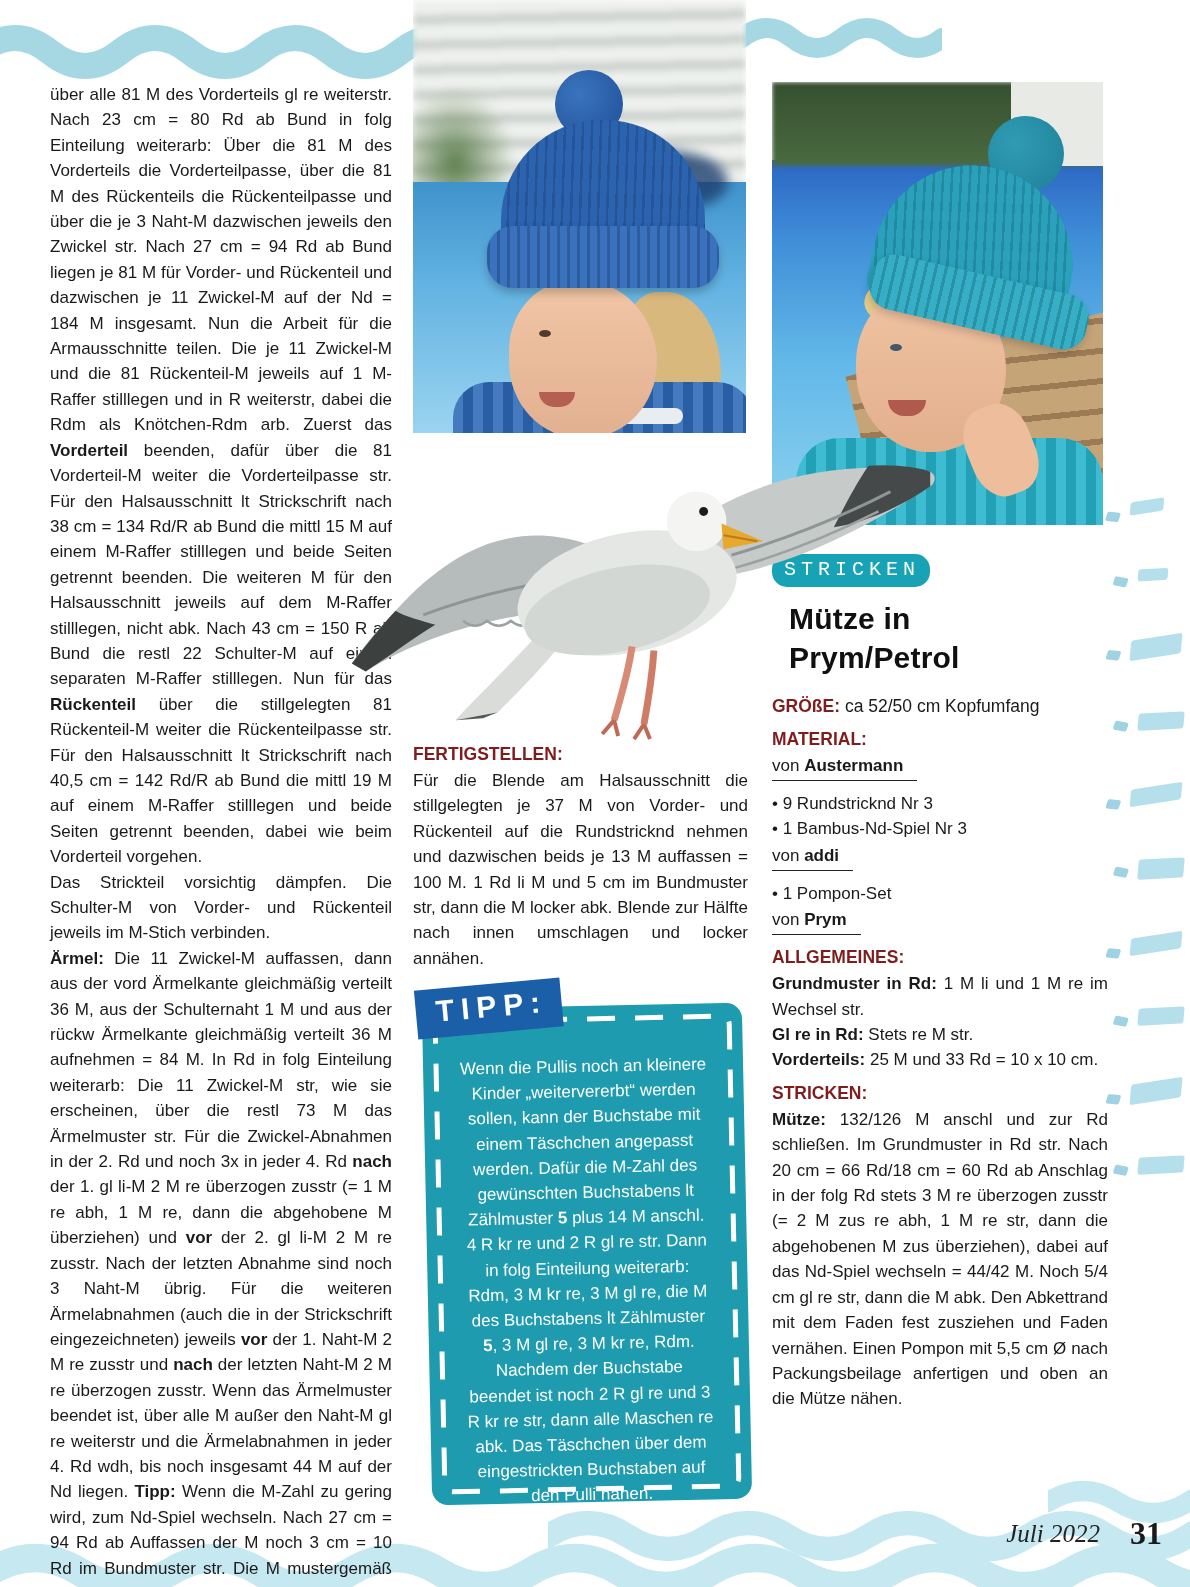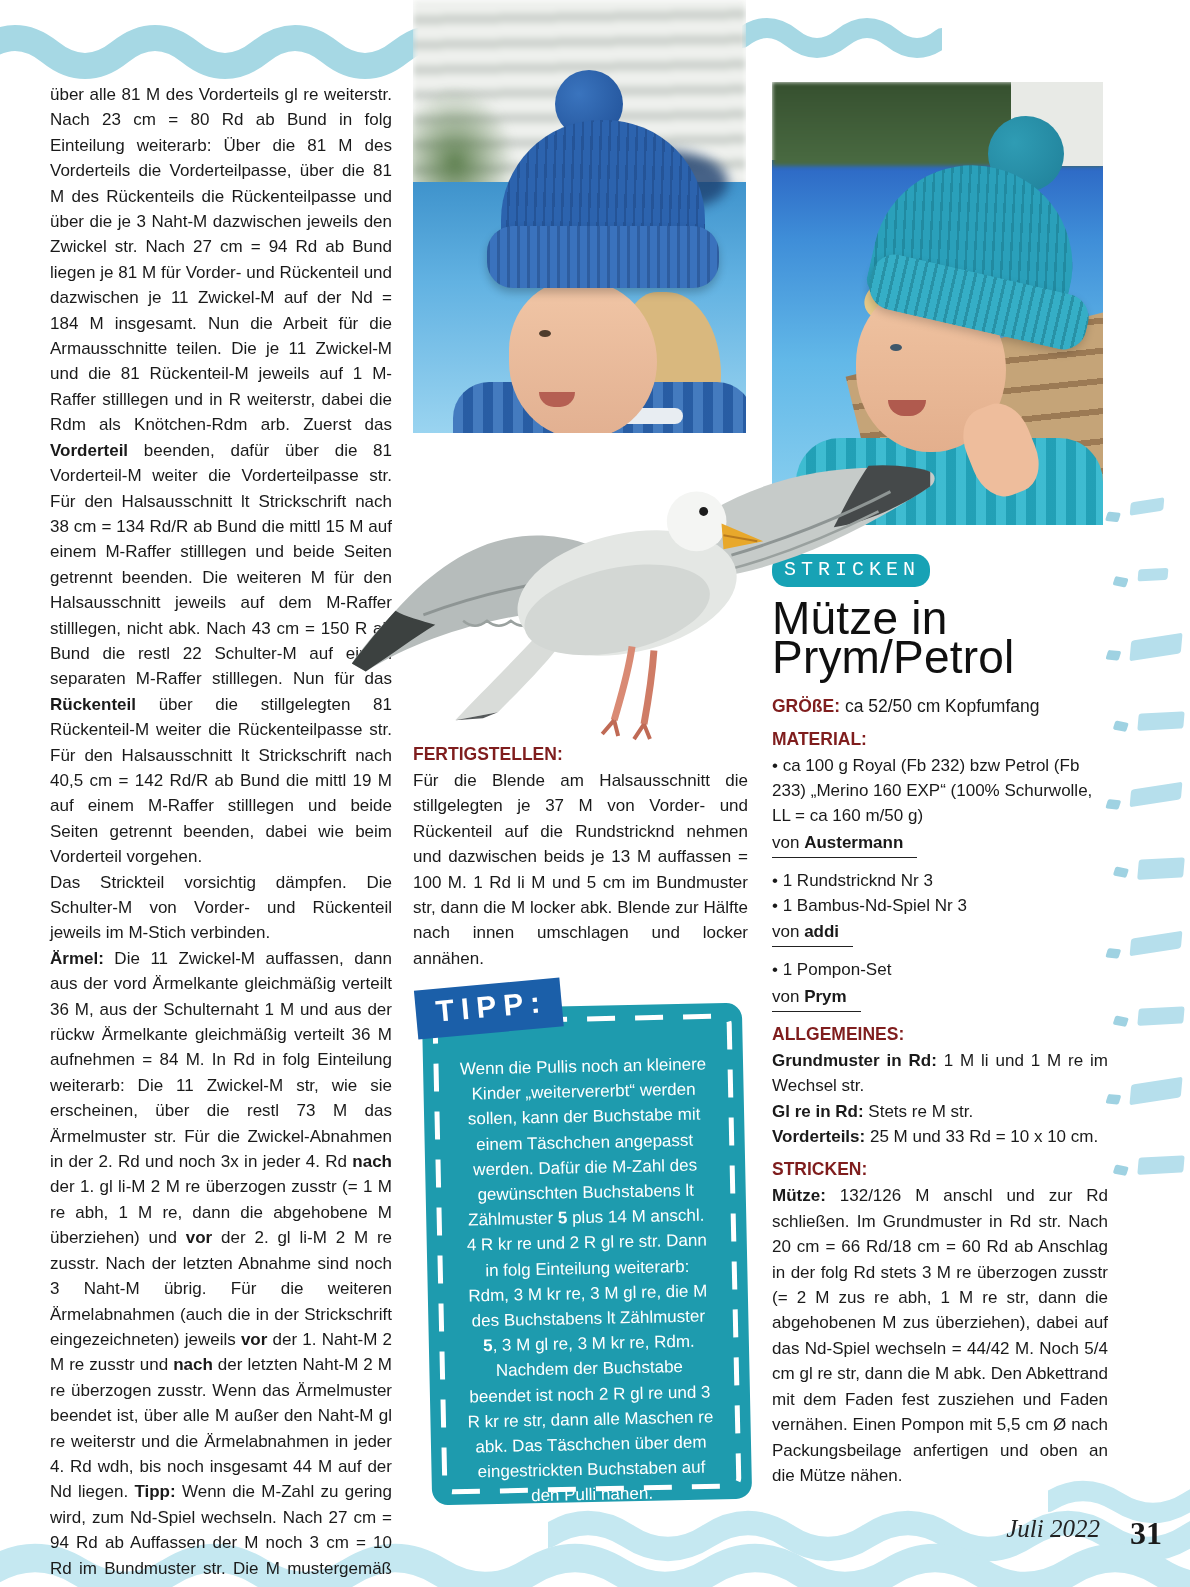--- a/index.html
+++ b/index.html
@@ -90,29 +90,29 @@
   .tip-box{position:absolute;left:427px;top:1006px;width:320px;height:496px;background:#1e9bae;
            border-radius:16px;transform:rotate(-1.2deg);z-index:3;}
   .tip-dash{position:absolute;inset:0;}
   .tip-label{position:absolute;left:-6px;top:-24px;background:#1b5fa9;color:#fff;font-weight:bold;
              font-size:30px;letter-spacing:7px;padding:6px 14px 9px 20px;transform:rotate(-4deg);}
   .tip-text{position:relative;padding:48px 36px 0 36px;color:#fff;font-size:17px;line-height:25.2px;
             text-align:center;}
   
   .tag{display:inline-block;color:#fff;font-family:"Liberation Mono",monospace;font-size:20px;
        letter-spacing:5px;padding:4px 10px 6px 12px;border-radius:15px;}
-  .title{font-size:46px;line-height:39px;color:#101010;margin:12px 0 0 0;font-weight:normal;letter-spacing:.2px;}
+  .title{font-size:30px;line-height:39px;color:#101010;margin:12px 0 0 17px;font-weight:bold;letter-spacing:.2px;}
   .size-line{margin-top:17px;font-size:17.5px;line-height:25px;}
   .mat-line{font-size:17px;line-height:25.2px;}
   .supplier{font-size:17px;line-height:25.2px;margin:1px 0 10px 0;}
   .supplier-underline{display:inline-block;border-bottom:1.6px solid #222;padding:0 14px 2px 0;}
   .mt{margin-top:8px;}
   .teal{color:#7f1d1d;}
   
-  .footer{position:absolute;top:1515px;right:28px;z-index:5;display:flex;align-items:flex-start;gap:30px;}
+  .footer{position:absolute;top:1515px;right:28px;z-index:5;display:flex;align-items:center;gap:30px;}
   .footer-issue{font-family:"Liberation Serif",serif;font-style:italic;font-size:25px;color:#222;}
   .footer-page{font-family:"Liberation Serif",serif;font-weight:bold;font-size:32px;color:#1a1a1a;}
   b{font-weight:bold;}
 </style>
 </head>
 <body>
 
 <div class="page">
 
   <svg class="wave" style="left:-8px;top:16px;" width="430" height="70" viewBox="0 0 430 70">
@@ -228,23 +228,22 @@
   </div>
 
   <div class="col-right">
     <span class="tag" style="background:#17a2b5;">STRICKEN</span>
     <h1 class="title"><span>Mütze in</span><br>
       <span>Prym/Petrol</span></h1>
     <div class="size-line"><b class="teal">GRÖßE:</b><span> ca 52/50 cm Kopfumfang</span></div>
 
     <div class="sec-head teal mt">MATERIAL:</div>
     <div id="material-list">
-        <div class="mat-line">• ca 100 g Royal (Fb 232) bzw Petrol (Fb 233) „Merino 160 EXP“ (100% Schurwolle, LL = ca 160 m/50 g)</div>
         <div class="supplier"><span class="supplier-underline">von <b>Austermann</b></span></div>
-        <div class="mat-line">• 1 Rundstricknd Nr 3</div>
+        <div class="mat-line">• 9 Rundstricknd Nr 3</div>
         <div class="mat-line">• 1 Bambus-Nd-Spiel Nr 3</div>
         <div class="supplier"><span class="supplier-underline">von <b>addi</b></span></div>
         <div class="mat-line">• 1 Pompon-Set</div>
         <div class="supplier"><span class="supplier-underline">von <b>Prym</b></span></div>
       </div>
 
     <div class="sec-head teal mt">ALLGEMEINES:</div>
     <div id="allgemeines-list" class="body-text"><div><b>Grundmuster in Rd:</b> 1 M li und 1 M re im Wechsel str.</div><div><b>Gl re in Rd:</b> Stets re M str.</div><div><b>Vorderteils:</b> 25 M und 33 Rd = 10 x 10 cm.</div></div>
 
     <div class="sec-head teal mt">STRICKEN:</div>

